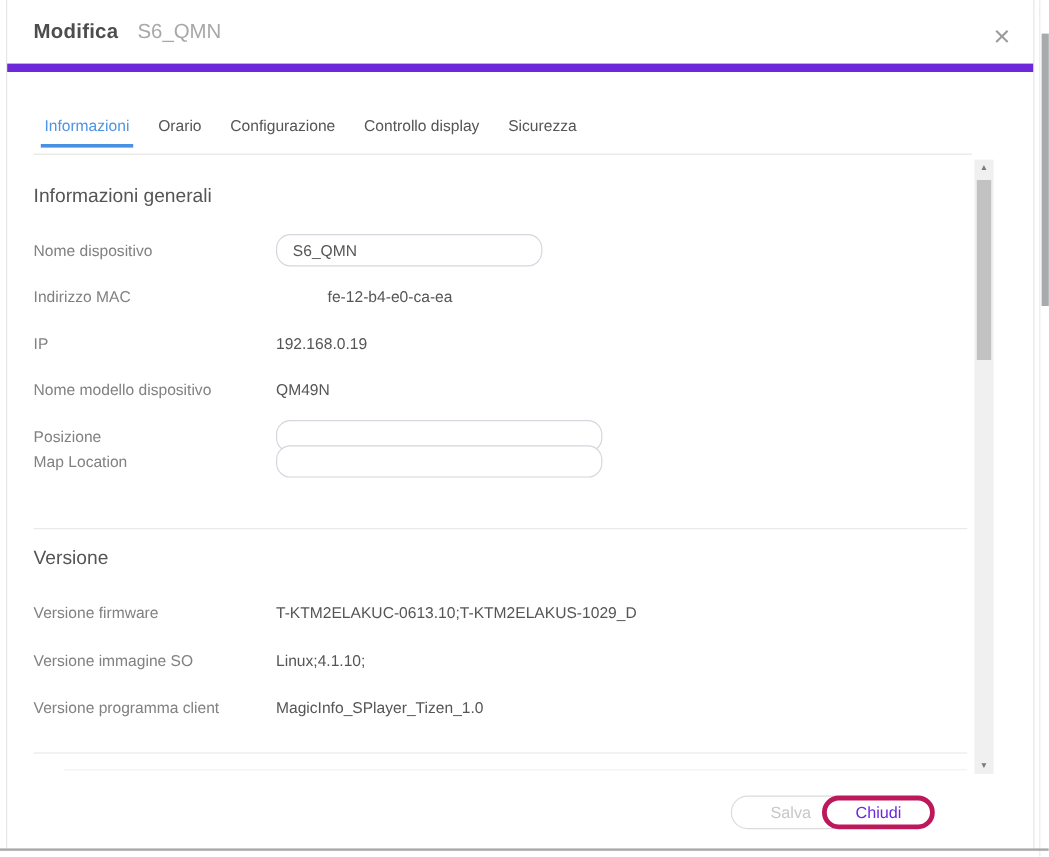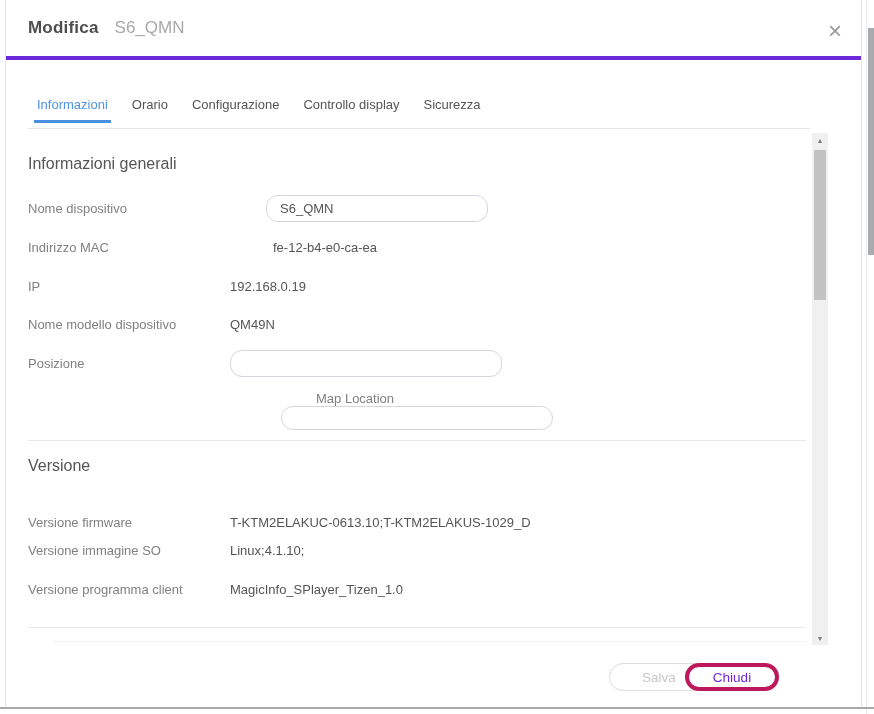--- a/index.html
+++ b/index.html
@@ -5,21 +5,21 @@
   * { margin:0; padding:0; box-sizing:border-box; }
   html,body { width:874px; height:714px; background:#ffffff; overflow:hidden;
               font-family:"Liberation Sans", sans-serif; }
   .screen { position:relative; width:874px; height:714px; background:#fff; }
 
   
   .modal { position:absolute; left:5px; top:0; width:857px; height:707px;
            background:#fff; border-left:1px solid #e6e6e6; border-right:1px solid #e6e6e6; }
 
   .modal-header { position:absolute; left:0; top:0; width:100%; height:60px;
-                  border-bottom:4px solid #6d28d9; display:flex; align-items:center; padding-left:22px;text-align:center; }
+                  border-bottom:7px solid #6d28d9; display:flex; align-items:center; padding-left:22px;text-align:center; }
   .modal-title { font-size:17px; font-weight:700; color:#4d4d4d; letter-spacing:.2px; }
   .modal-subtitle { font-size:17px; color:#a8a8a8; margin-left:16px; }
   .close-btn { position:absolute; top:17px; right:12px; width:28px; height:28px;
                display:flex; align-items:center; justify-content:center;
                font-size:24px; font-weight:300; color:#9b9b9b; cursor:pointer; line-height:1; }
 
   
   .tabs { position:absolute; left:28px; top:97px; display:flex; gap:18px; }
   .tab { font-size:13px; color:#555; padding:0 3px 11px 3px; cursor:pointer; }
   .tab.active { color:#4f93e4; border-bottom:3px solid #4a90e2; padding-bottom:8px; }
@@ -80,21 +80,21 @@
       <div class="tab">Configurazione</div>
       <div class="tab">Controllo display</div>
       <div class="tab">Sicurezza</div>
     </div>
     <div class="tabs-divider"></div>
 
     <div class="scroll-area">
 
       <div class="section-title" style="top:22px;">Informazioni generali</div>
 
-      <div class="row" style="top:56px;gap:36px;">
+      <div class="row" style="top:56px;">
         <span class="lbl">Nome dispositivo</span>
         <input class="txt-input w-narrow" type="text" value="S6_QMN" style="">
       </div>
 
       <div class="row" style="top:95px;gap:43px;">
         <span class="lbl">Indirizzo MAC</span>
         <span class="val">fe-12-b4-e0-ca-ea</span>
       </div>
 
       <div class="row" style="top:134px;">
@@ -105,30 +105,30 @@
       <div class="row" style="top:172px;">
         <span class="lbl">Nome modello dispositivo</span>
         <span class="val">QM49N</span>
       </div>
 
       <div class="row" style="top:211px;">
         <span class="lbl">Posizione</span>
         <input class="txt-input w-wide" type="text" value="" style="">
       </div>
 
-      <div class="row" style="top:258px;flex-direction:column;">
+      <div class="row" style="top:232px;">
         <span class="lbl">Map Location</span>
         <input class="txt-input w-wide" type="text" value="" style="">
       </div>
 
       <div class="divider" style="top:307px;"></div>
 
       <div class="section-title" style="top:324px;">Versione</div>
 
-      <div class="row" style="top:358px;align-items:flex-end;">
+      <div class="row" style="top:358px;">
         <span class="lbl">Versione firmware</span>
         <span class="val">T-KTM2ELAKUC-0613.10;T-KTM2ELAKUS-1029_D</span>
       </div>
 
       <div class="row" style="top:398px;">
         <span class="lbl">Versione immagine SO</span>
         <span class="val">Linux;4.1.10;</span>
       </div>
 
       <div class="row" style="top:437px;">

